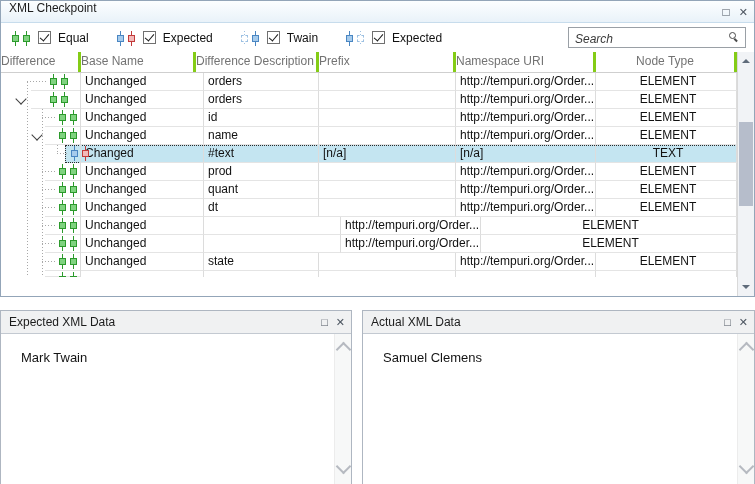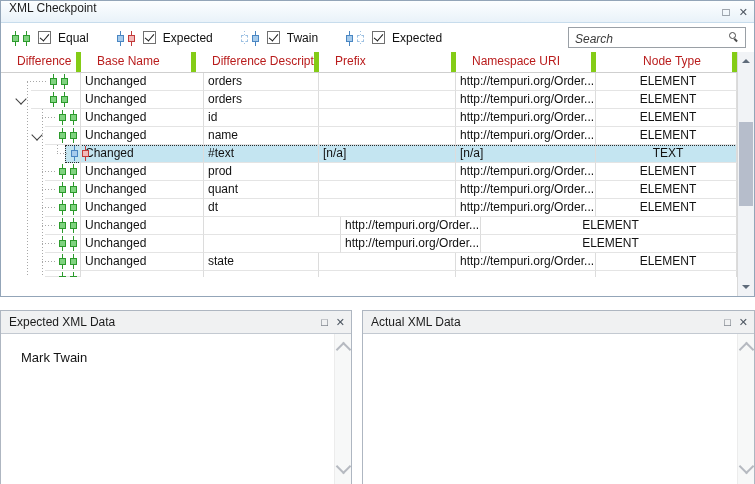--- a/index.html
+++ b/index.html
@@ -32,21 +32,21 @@
   .searchbox{position:absolute;right:8px;top:4px;width:178px;height:21px;border:1px solid #9aa0a6;background:#fff;box-sizing:border-box;}
   .searchbox input{position:absolute;left:4px;top:1px;width:150px;height:17px;border:none;outline:none;font-family:"Liberation Sans",sans-serif;font-size:12px;color:#222;background:transparent;}
   .searchbox input::placeholder{font-style:italic;color:#3a3a3a;opacity:1;}
   .mag{position:absolute;right:5px;top:4px;width:11px;height:11px;}
   .mag::before{content:"";position:absolute;left:0;top:0;width:7px;height:7px;border:1.4px solid #4a4a4a;border-radius:50%;box-sizing:border-box;}
   .mag::after{content:"";position:absolute;left:6px;top:6px;width:4px;height:1.6px;background:#4a4a4a;transform:rotate(45deg);transform-origin:0 0;}
 
   
   .grid{position:absolute;left:0;top:51px;right:17px;bottom:0;background:#fff;}
   .ghead{display:flex;height:20px;border-bottom:1px solid #cfcfcf;background:#fff;}
-  .ghead .hc{box-sizing:border-box;border-right:5px solid #84cc16;font-size:12px;color:#b91c1c;line-height:19px;padding-left:16px;white-space:nowrap;overflow:hidden;}
+  .ghead .hc{box-sizing:border-box;border-right:3px solid #84cc16;font-size:12px;color:#737373;line-height:19px;padding-left:0;white-space:nowrap;overflow:hidden;}
   .gbody{position:relative;}
   .c1{width:80px;} .c2{width:123px;} .c3{width:115px;} .c4{width:137px;} .c5{width:140px;} .c6{flex:1;text-align:center;}
   .trow{position:relative;display:flex;height:18px;}
   .trow .c{box-sizing:border-box;border-right:1px solid #dcdcdc;border-bottom:1px solid #e4e4e4;font-size:12px;color:#111;line-height:17px;padding-left:4px;white-space:nowrap;overflow:hidden;position:relative;z-index:1;background:transparent;}
   .tree-cell{position:relative;width:80px;box-sizing:border-box;border-right:1px solid #dcdcdc;z-index:2;}
   .tree-cell::after{content:"";position:absolute;left:var(--ls);right:0;bottom:0;height:1px;background:#e4e4e4;}
   .trow.sel .tree-cell::after{display:none;}
   .trow.sel::before{content:"";position:absolute;left:64px;right:0;top:0;bottom:0;background:#c4e5f1;border:1px dotted #2a2a2a;box-sizing:border-box;z-index:0;}
   .ticon{position:absolute;top:1px;z-index:3;}
   .chev{position:absolute;width:7px;height:7px;border-right:1.6px solid #3f3f3f;border-bottom:1.6px solid #3f3f3f;transform:rotate(45deg);top:4px;z-index:3;}
@@ -350,20 +350,21 @@
 
   <div class="bpanel right">
     <div class="phead">
       <span class="ptitle">Actual XML Data</span>
       <span class="pbtns">
         <span class="pbtn">□</span>
         <span class="pbtn">✕</span>
       </span>
     </div>
     <div class="pcontent">
+      <span class="ptext">Samuel Clemens</span>
       <div class="pscroll">
         <span class="pchev up"></span>
         <span class="pchev down"></span>
       </div>
     </div>
   </div>
 
 </div>
 
 </body></html>

